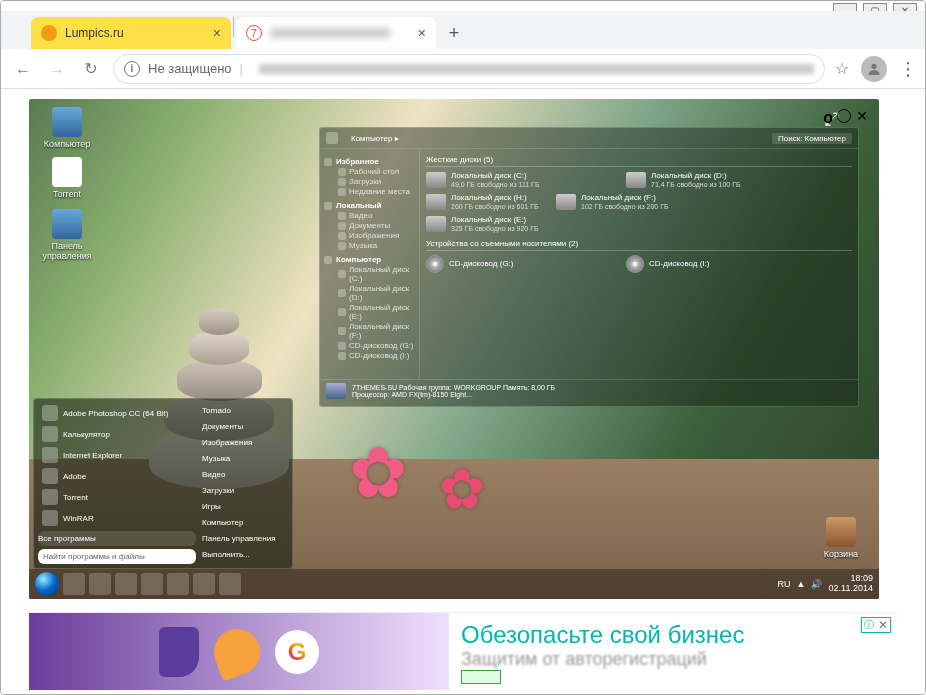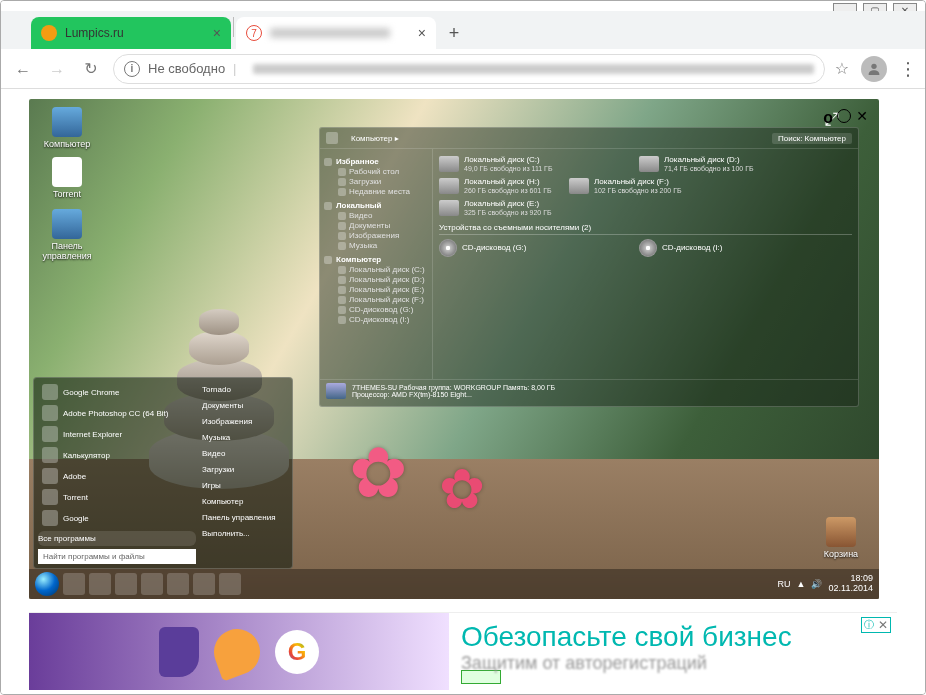--- a/index.html
+++ b/index.html
@@ -2,21 +2,21 @@
 <html><head>
 <meta charset="utf-8">
 <style>
   * { margin: 0; padding: 0; box-sizing: border-box; }
   body { font-family: "Segoe UI", Arial, sans-serif; background: #fff; width: 926px; height: 695px; overflow: hidden; position: relative; border: 1px solid #aaa; border-radius: 4px; }
 
   
   .window-bar { height: 10px; background: #fff; display:flex; justify-content:flex-end; align-items:flex-start; padding: 2px 8px 0 0; gap:6px;}
   .win-btn { width:24px; height:14px; border:1px solid #888; display:flex; align-items:center; justify-content:center; font-size:10px; color:#555; background:#eee;}
   .tabs-bar { height: 38px; background: #f1f3f4; display:flex; align-items:flex-end; padding-left: 30px; position:relative;}
-  .tab { display:flex; align-items:center; height:32px; padding:0 10px; background:#22c55e; border-top-left-radius:8px; border-top-right-radius:8px; min-width:200px; max-width:220px; position:relative; font-size:12px; color:#333;}
+  .tab { display:flex; align-items:center; height:32px; padding:0 10px; background:#fde047; border-top-left-radius:8px; border-top-right-radius:8px; min-width:200px; max-width:220px; position:relative; font-size:12px; color:#333;}
   .tab.active { background:#fff;}
   .tab .favicon { width:16px; height:16px; margin-right:8px; border-radius:50%; display:flex; align-items:center; justify-content:center; font-size:10px; color:#fff;}
   .tab .close { margin-left:auto; color:#555; font-size:14px; cursor:pointer;}
   .sep { width:1px; height:20px; background:#bbb; margin: 0 2px 6px 2px; align-self:center;}
   .newtab { width:28px; height:28px; display:flex; align-items:center; justify-content:center; color:#555; font-size:18px; margin-left:4px; margin-bottom:2px;}
 
   .addr-bar { height:40px; background:#fff; border-bottom:1px solid #ddd; display:flex; align-items:center; padding:0 10px; gap:10px;}
   .nav-btn { width:24px; height:24px; display:flex; align-items:center; justify-content:center; color:#777; font-size:16px;}
   .nav-btn.d { color:#ccc; }
   .addr-field { flex:1; display:flex; align-items:center; border:1px solid #ddd; border-radius:16px; height:30px; padding:0 10px; font-size:13px; color:#666; gap:8px; background:#fff;}
@@ -58,28 +58,28 @@
   .tb-ic { width:22px;height:22px;border-radius:3px;background:rgba(255,255,255,.2);}
   .tb-right{margin-left:auto; display:flex; align-items:center; gap:6px; color:#fff; font-size:9px;}
   .tb-clock{ text-align:right; line-height:1.1;}
   .startmenu { position:absolute; bottom:30px; left:4px; width:260px; background:rgba(10,20,10,0.55); border:1px solid rgba(255,255,255,.2); border-radius:4px; padding:4px; display:flex; gap:2px;}
   .sm-left{flex:1;display:flex;flex-direction:column;gap:1px;}
   .sm-right{width:90px;display:flex;flex-direction:column;gap:1px;}
   .sm-item{display:flex;align-items:center;gap:5px;padding:2px 4px;color:#fff;font-size:8px;border-radius:2px;}
   .sm-item .ic{width:16px;height:16px;background:rgba(255,255,255,.3);border-radius:3px;flex-shrink:0;}
   .sm-right .sm-item{font-size:8px;padding:3px 4px;align-items:flex-end;}
   .sm-all{background:rgba(255,255,255,.12); margin-top:2px; padding:3px 0; color:#fff; font-size:8px; border-radius:6px;}
-  .sm-search{background:#fff; color:#666; font-size:8px; padding:3px 5px; margin-top:2px; border-radius:0;}
+  .sm-search{background:#fff; color:#666; font-size:8px; padding:3px 5px; margin-top:2px; border-radius:6px;}
 
   
   .explorer{position:absolute; top:28px; left:290px; width:540px; height:280px; background:rgba(20,30,20,.45); border:1px solid rgba(255,255,255,.2); border-radius:3px; color:#fff; font-size:8px;}
   .ex-title{display:flex;align-items:center;gap:13px;padding:4px 6px;border-bottom:1px solid rgba(255,255,255,.15);}
   .ex-title .ic{width:12px;height:12px;background:rgba(255,255,255,.3);border-radius:2px;}
   .ex-body{display:flex;height:230px;}
-  .ex-side{width:113px;border-right:1px solid rgba(255,255,255,.15);padding:4px;display:flex;flex-direction:column;gap:1px;}
+  .ex-side{width:100px;border-right:1px solid rgba(255,255,255,.15);padding:4px;display:flex;flex-direction:column;gap:1px;}
   .ex-side .grp{color:#fff;font-weight:bold;margin-top:4px;display:flex;align-items:center;gap:4px;}
   .ex-side .it{color:#e0e0e0;padding-left:14px;display:flex;align-items:center;gap:3px;}
   .ex-side .sic{width:8px;height:8px;background:rgba(255,255,255,.3);border-radius:2px;flex-shrink:0;}
   .ex-main{flex:1;padding:6px;}
   .ex-sec{margin-bottom:6px;}
   .ex-sec-h{border-bottom:1px solid rgba(255,255,255,.25);padding-bottom:2px;margin-bottom:4px;font-size:8px;}
   .drives{display:flex;flex-wrap:wrap;gap:4px 10px;}
   .drive{display:flex;align-items:center;gap:5px;width:190px;}
   .drive .dic{width:20px;height:16px;background:linear-gradient(#ccc,#888);border-radius:2px;flex-shrink:0;}
   .drive .dic.cd{width:18px;height:18px;border-radius:50%;background:radial-gradient(circle,#fff 15%,#bbb 20%,#888 60%,#ccc 90%);}
@@ -89,21 +89,21 @@
   .ex-status{border-top:1px solid rgba(255,255,255,.15);padding:3px 6px;display:flex;align-items:center;gap:6px;font-size:7px;}
   .ex-status .sic-lg{width:20px;height:16px;background:linear-gradient(#aad,#468);border-radius:2px;}
 
   
   .ad { position:absolute; left:28px; right:28px; bottom:4px; height:78px; display:flex; background:#fff; border-top:1px solid #eee;}
   .ad-left{width:420px; background:linear-gradient(90deg,#6a3d9a,#f0e0ff); display:flex;align-items:center;justify-content:center; gap:15px;}
   .ad-shape{width:46px;height:46px;background:#f7a13d;border-radius:50% 50% 50% 10%; transform:rotate(-20deg);}
   .ad-g{width:44px;height:44px;border-radius:50%;background:#fff;display:flex;align-items:center;justify-content:center;font-size:24px;font-weight:bold;}
   .ad-g span{background:linear-gradient(45deg,#4285F4,#EA4335,#FBBC05,#34A853);-webkit-background-clip:text;color:transparent;}
   .ad-right{flex:1;padding:8px 12px;position:relative;}
-  .ad-h1{color:#00b8b0;font-size:28px;}
+  .ad-h1{color:#00b8b0;font-size:24px;}
   .ad-h2{color:#999;font-size:18px; filter:blur(1px);}
   .ad-badge{position:absolute;top:4px;right:6px;font-size:10px;color:#00b8b0;border:1px solid #00b8b0;padding:0 2px;display:flex;align-items:center;gap:2px;}
   .ad-badge .x{font-size:12px;color:#777;margin-left:2px;}
   .ad-btn{position:absolute; left:12px; bottom:6px; width:40px;height:14px;border:1px solid #3a3;background:#e0ffe0;}
 
 </style>
 </head>
 <body>
 
 <div class="window-bar">
@@ -126,21 +126,21 @@
   </div>
   <div class="newtab">+</div>
 </div>
 
 <div class="addr-bar">
   <div class="nav-btn">←</div>
   <div class="nav-btn d">→</div>
   <div class="nav-btn">↻</div>
   <div class="addr-field">
     <span class="info-icon">i</span>
-    <span>Не свободно</span>
+    <span>Не защищено</span>
     <span style="color:#ccc">|</span>
     <span class="addr-blur"></span>
   </div>
   <div class="addr-right">
     <span class="star">☆</span>
     <span class="avatar-circle">
       <svg width="16" height="16" viewBox="0 0 24 24" fill="#777">
           <circle cx="12" cy="8" r="4"></circle>
           <path d="M4 20c0-4 4-6 8-6s8 2 8 6v1H4z"></path>
         </svg>
@@ -174,45 +174,41 @@
 
     <div class="desk-icon di1"><div class="ico"></div><span>Компьютер</span></div>
     <div class="desk-icon di2"><div class="ico" style="background:#fff"></div><span>Torrent</span></div>
     <div class="desk-icon di3"><div class="ico"></div><span>Панель управления</span></div>
     <div class="desk-icon corbina"><div class="ico" style="background:linear-gradient(#c96,#853)"></div><span>Корзина</span></div>
 
     <div class="startmenu">
       <div class="sm-left">
         <div class="sm-item">
             <span class="ic"></span>
-            <span>Google Chrome</span>
-          </div>
-        <div class="sm-item">
-            <span class="ic"></span>
             <span>Adobe Photoshop CC (64 Bit)</span>
           </div>
         <div class="sm-item">
             <span class="ic"></span>
+            <span>Калькулятор</span>
+          </div>
+        <div class="sm-item">
+            <span class="ic"></span>
             <span>Internet Explorer</span>
           </div>
         <div class="sm-item">
             <span class="ic"></span>
-            <span>Калькулятор</span>
-          </div>
-        <div class="sm-item">
-            <span class="ic"></span>
             <span>Adobe</span>
           </div>
         <div class="sm-item">
             <span class="ic"></span>
             <span>Torrent</span>
           </div>
         <div class="sm-item">
             <span class="ic"></span>
-            <span>Google</span>
+            <span>WinRAR</span>
           </div>
         <div class="sm-all">Все программы</div>
         <div class="sm-search">Найти программы и файлы</div>
       </div>
       <div class="sm-right">
         <div class="sm-item">
             <span>Tornado</span>
           </div>
         <div class="sm-item">
             <span>Документы</span>
@@ -312,20 +308,21 @@
               <span class="sic"></span>
               <span>CD-дисковод (G:)</span>
             </div>
           <div class="it">
               <span class="sic"></span>
               <span>CD-дисковод (I:)</span>
             </div>
         </div>
         <div class="ex-main">
           <div class="ex-sec">
+            <div class="ex-sec-h">Жесткие диски (5)</div>
             <div class="drives">
               <div class="drive">
                   <span class="dic"></span>
                   <span class="dtxt">
                     <span class="dn">Локальный диск (C:)</span>
                     <span class="ds">49,0 ГБ свободно из 111 ГБ</span>
                   </span>
                 </div>
               <div class="drive">
                   <span class="dic"></span>

